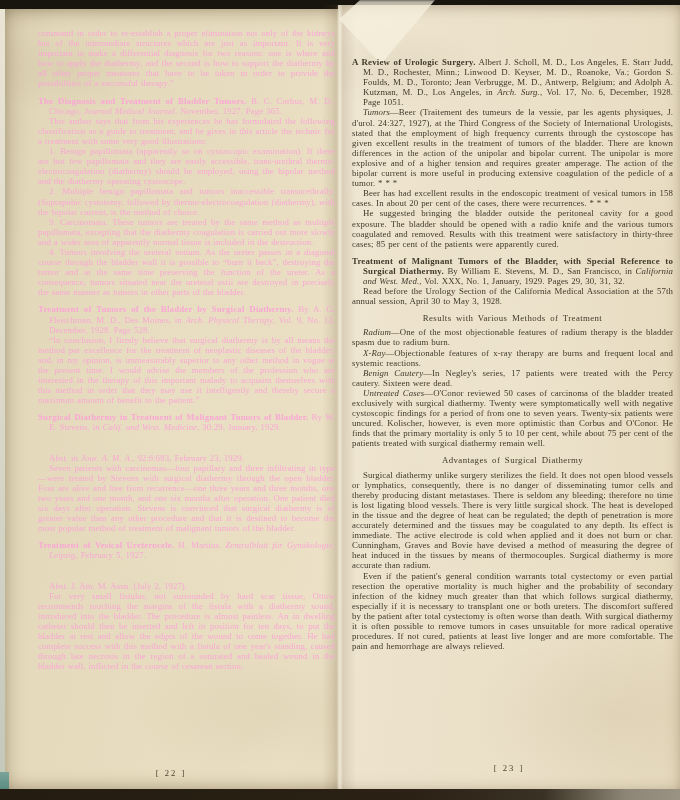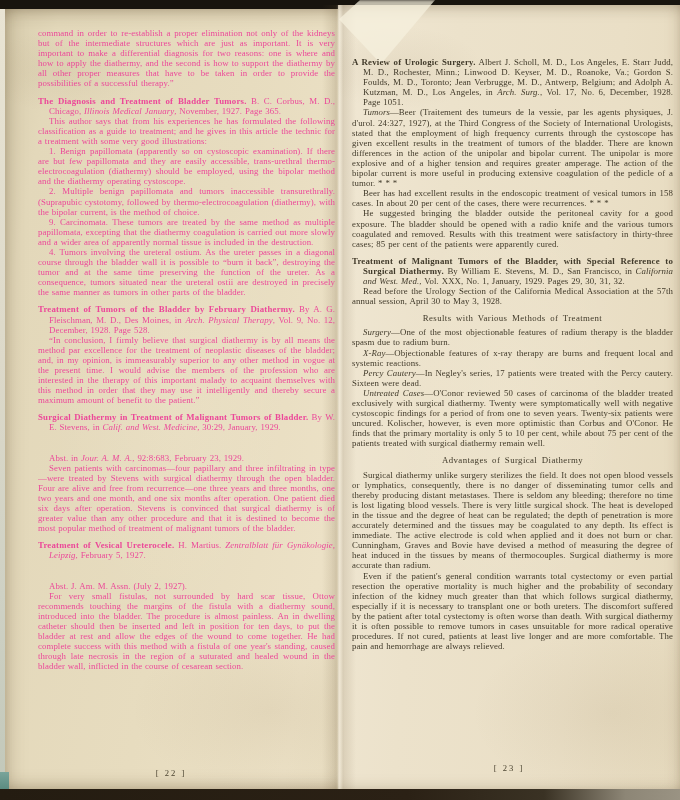--- a/index.html
+++ b/index.html
@@ -83,48 +83,48 @@
   <div class="page page-right">
     <div class="mottle"></div>
   </div>
 
   <div class="gutter"></div>
   <div class="fold"></div>
   <div class="left-edge"></div>
   <div class="teal-corner"></div>
   <div class="bottom-strip"></div>
 
-  <div class="col col-left" style="color: #ec4899;">
+  <div class="col col-left" style="color: #f9a8d4;">
       <div class="block cont"><span>command in order to re-establish a proper elimination not only of the kidneys but of the intermediate structures which are just as important.  It is very important to make a differential diagnosis for two reasons: one is where and how to apply the diathermy, and the second is how to support the diathermy by all other proper measures that have to be taken in order to provide the possibilities of a successful therapy.”</span></div>
-      <div class="block heading"><span class="bold">The Diagnosis and Treatment of Bladder Tumors.</span><span>  B. C. Corbus, M. D., Chicago, </span><span class="ital">Illinois Medical January</span><span>, November, 1927. Page 365.</span></div>
+      <div class="block heading"><span class="bold">The Diagnosis and Treatment of Bladder Tumors.</span><span>  B. C. Corbus, M. D., Chicago, </span><span class="ital">Journal Medical Journal</span><span>, November, 1927. Page 365.</span></div>
       <div class="block para"><span>This author says that from his experiences he has formulated the following classification as a guide to treatment; and he gives in this article the technic for a treatment with some very good illustrations:</span></div>
       <div class="block para"><span>1.  Benign papillomata (apparently so on cystoscopic examination).  If there are but few papillomata and they are easily accessible, trans-urethral thermo-electrocoagulation (diathermy) should be employed, using the bipolar method and the diathermy operating cystoscope.</span></div>
       <div class="block para"><span>2.  Multiple benign papillomata and tumors inaccessible transurethrally.  (Suprapubic cystotomy, followed by thermo-electrocoagulation (diathermy), with the bipolar current, is the method of choice.</span></div>
       <div class="block para"><span>9.  Carcinomata.  These tumors are treated by the same method as multiple papillomata, excepting that the diathermy coagulation is carried out more slowly and a wider area of apparently normal tissue is included in the destruction.</span></div>
       <div class="block para"><span>4.  Tumors involving the ureteral ostium.  As the ureter passes in a diagonal course through the bladder wall it is possible to “burn it back”, destroying the tumor and at the same time preserving the function of the ureter.  As a consequence, tumors situated near the ureteral ostii are destroyed in precisely the same manner as tumors in other parts of the bladder.</span></div>
-      <div class="block heading"><span class="bold">Treatment of Tumors of the Bladder by February Diathermy.</span><span>  By A. G. Fleischman, M. D., Des Moines, in </span><span class="ital">Arch. Physical Therapy</span><span>, Vol. 9, No. 12, December, 1928.  Page 528.</span></div>
+      <div class="block heading"><span class="bold">Treatment of Tumors of the Bladder by Surgical Diathermy.</span><span>  By A. G. Fleischman, M. D., Des Moines, in </span><span class="ital">Arch. Physical Therapy</span><span>, Vol. 9, No. 12, December, 1928.  Page 528.</span></div>
       <div class="block para"><span>“In conclusion, I firmly believe that surgical diathermy is by all means the method par excellence for the treatment of neoplastic diseases of the bladder; and, in my opinion, is immeasurably superior to any other method in vogue at the present time.  I would advise the members of the profession who are interested in the therapy of this important malady to acquaint themselves with this method in order that they may use it intelligently and thereby secure a maximum amount of benefit to the patient.”</span></div>
       <div class="block heading"><span class="bold">Surgical Diathermy in Treatment of Malignant Tumors of Bladder.</span><span>  By W. E. Stevens, in </span><span class="ital">Calif. and West. Medicine</span><span>, 30:29, January, 1929.</span></div>
       <div class="block abst"><span>Abst. in </span><span class="ital">Jour. A. M. A.</span><span>, 92:8:683, February 23, 1929.</span></div>
       <div class="block para"><span>Seven patients with carcinomas—four papillary and three infiltrating in type—were treated by Stevens with surgical diathermy through the open bladder.  Four are alive and free from recurrence—one three years and three months, one two years and one month, and one six months after operation.  One patient died six days after operation.  Stevens is convinced that surgical diathermy is of greater value than any other procedure and that it is destined to become the most popular method of treatment of malignant tumors of the bladder.</span></div>
       <div class="block heading"><span class="bold">Treatment of Vesical Ureterocele.</span><span>  H. Martius.  </span><span class="ital">Zentralblatt für Gynäkologie, Leipzig</span><span>, February 5, 1927.</span></div>
       <div class="block abst"><span>Abst. J. Am. M. Assn. (July 2, 1927).</span></div>
       <div class="block para"><span>For very small fistulas, not surrounded by hard scar tissue, Ottow recommends touching the margins of the fistula with a diathermy sound, introduced into the bladder.  The procedure is almost painless.  An in dwelling catheter should then be inserted and left in position for ten days, to put the bladder at rest and allow the edges of the wound to come together.  He had complete success with this method with a fistula of one year's standing, caused through late necrosis in the region of a suturated and healed wound in the bladder wall, inflicted in the course of cesarean section.</span></div>
     </div>
   <div class="col col-right" style="color: rgb(65, 58, 42); margin-top: 24px;">
       <div class="block heading"><span class="bold">A Review of Urologic Surgery.</span><span>  Albert J. Scholl, M. D., Los Angeles, E. Starr Judd, M. D., Rochester, Minn.; Linwood D. Keyser, M. D., Roanoke, Va.; Gordon S. Foulds, M. D., Toronto; Jean Verbrugge, M. D., Antwerp, Belgium; and Adolph A. Kutzman, M. D., Los Angeles, in </span><span class="ital">Arch. Surg.</span><span>, Vol. 17, No. 6, December, 1928.  Page 1051.</span></div>
       <div class="block para"><span class="ital">Tumors</span><span>—Beer (Traitement des tumeurs de la vessie, par les agents physiques, J. d'urol. 24:327, 1927), at the Third Congress of the Society of International Urologists, stated that the employment of high frequency currents through the cystoscope has given excellent results in the treatment of tumors of the bladder.  There are known differences in the action of the unipolar and bipolar current.  The unipolar is more explosive and of a higher tension and requires greater amperage.  The action of the bipolar current is more useful in producing extensive coagulation of the pedicle of a tumor. * * *</span></div>
       <div class="block para"><span>Beer has had excellent results in the endoscopic treatment of vesical tumors in 158 cases.  In about 20 per cent of the cases, there were recurrences. * * *</span></div>
       <div class="block para"><span>He suggested bringing the bladder outside the peritoneal cavity for a good exposure.  The bladder should be opened with a radio knife and the various tumors coagulated and removed.  Results with this treatment were satisfactory in thirty-three cases; 85 per cent of the patients were apparently cured.</span></div>
       <div class="block heading"><span class="bold">Treatment of Malignant Tumors of the Bladder, with Special Reference to Surgical Diathermy.</span><span>  By William E. Stevens, M. D., San Francisco, in </span><span class="ital">California and West. Med.</span><span>, Vol. XXX, No. 1, January, 1929.  Pages 29, 30, 31, 32.</span></div>
       <div class="block para"><span>Read before the Urology Section of the California Medical Association at the 57th annual session, April 30 to May 3, 1928.</span></div>
       <div class="block center"><span>Results with Various Methods of Treatment</span></div>
-      <div class="block para"><span class="ital">Surgery</span><span>—One of the most objectionable features of radium therapy is the bladder spasm due to radium burn.</span></div>
+      <div class="block para"><span class="ital">Radium</span><span>—One of the most objectionable features of radium therapy is the bladder spasm due to radium burn.</span></div>
       <div class="block para"><span class="ital">X-Ray</span><span>—Objectionable features of x-ray therapy are burns and frequent local and systemic reactions.</span></div>
-      <div class="block para"><span class="ital">Percy Cautery</span><span>—In Negley's series, 17 patients were treated with the Percy cautery.  Sixteen were dead.</span></div>
+      <div class="block para"><span class="ital">Benign Cautery</span><span>—In Negley's series, 17 patients were treated with the Percy cautery.  Sixteen were dead.</span></div>
       <div class="block para"><span class="ital">Untreated Cases</span><span>—O'Conor reviewed 50 cases of carcinoma of the bladder treated exclusively with surgical diathermy.  Twenty were symptomatically well with negative cystoscopic findings for a period of from one to seven years.  Twenty-six patients were uncured.  Kolischer, however, is even more optimistic than Corbus and O'Conor.  He finds that the primary mortality is only 5 to 10 per cent, while about 75 per cent of the patients treated with surgical diathermy remain well.</span></div>
       <div class="block center"><span>Advantages of Surgical Diathermy</span></div>
       <div class="block para"><span>Surgical diathermy unlike surgery sterilizes the field.  It does not open blood vessels or lymphatics, consequently, there is no danger of disseminating tumor cells and thereby producing distant metastases.  There is seldom any bleeding; therefore no time is lost ligating blood vessels.  There is very little surgical shock.  The heat is developed in the tissue and the degree of heat can be regulated; the depth of penetration is more accurately determined and the tissues may be coagulated to any depth.  Its effect is immediate.  The active electrode is cold when applied and it does not burn or char.  Cunningham, Graves and Bovie have devised a method of measuring the degree of heat induced in the tissues by means of thermocouples.  Surgical diathermy is more accurate than radium.</span></div>
       <div class="block para"><span>Even if the patient's general condition warrants total cystectomy or even partial resection the operative mortality is much higher and the probability of secondary infection of the kidney much greater than that which follows surgical diathermy, especially if it is necessary to transplant one or both ureters.  The discomfort suffered by the patient after total cystectomy is often worse than death.  With surgical diathermy it is often possible to remove tumors in cases unsuitable for more radical operative procedures.  If not cured, patients at least live longer and are more comfortable.  The pain and hemorrhage are always relieved.</span></div>
     </div>
 
   <div class="pagenum" style="left:4px;width:334px;">[ 22 ]</div>
   <div class="pagenum pagenum-right" style="left:338px;width:342px;">[ 23 ]</div>
 
 </div>

